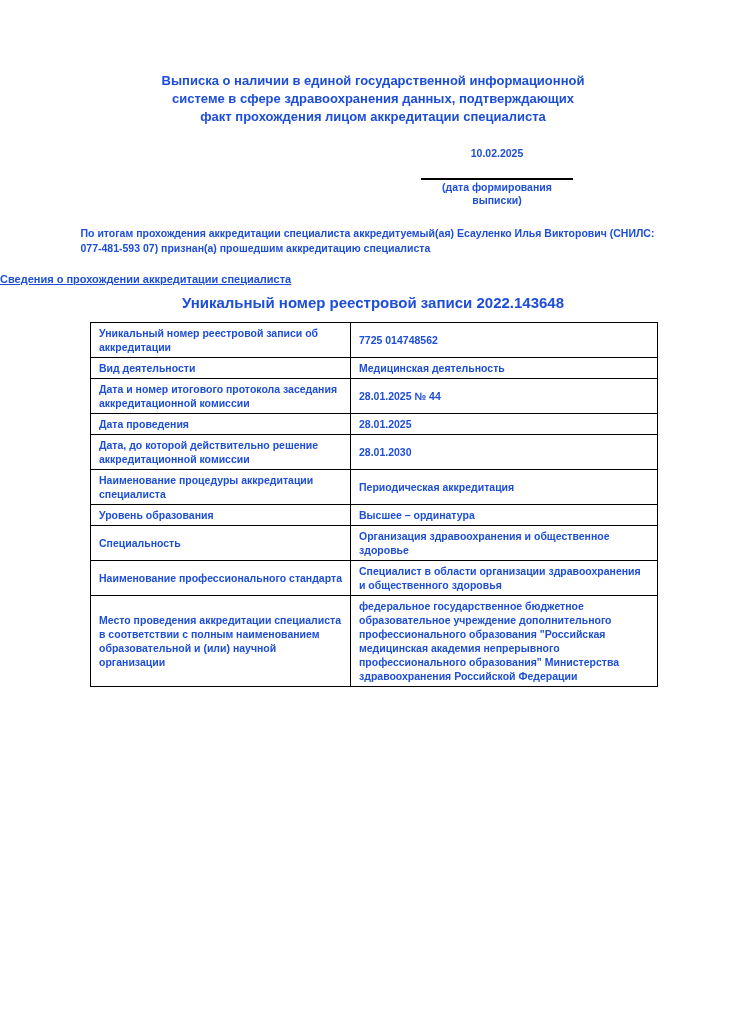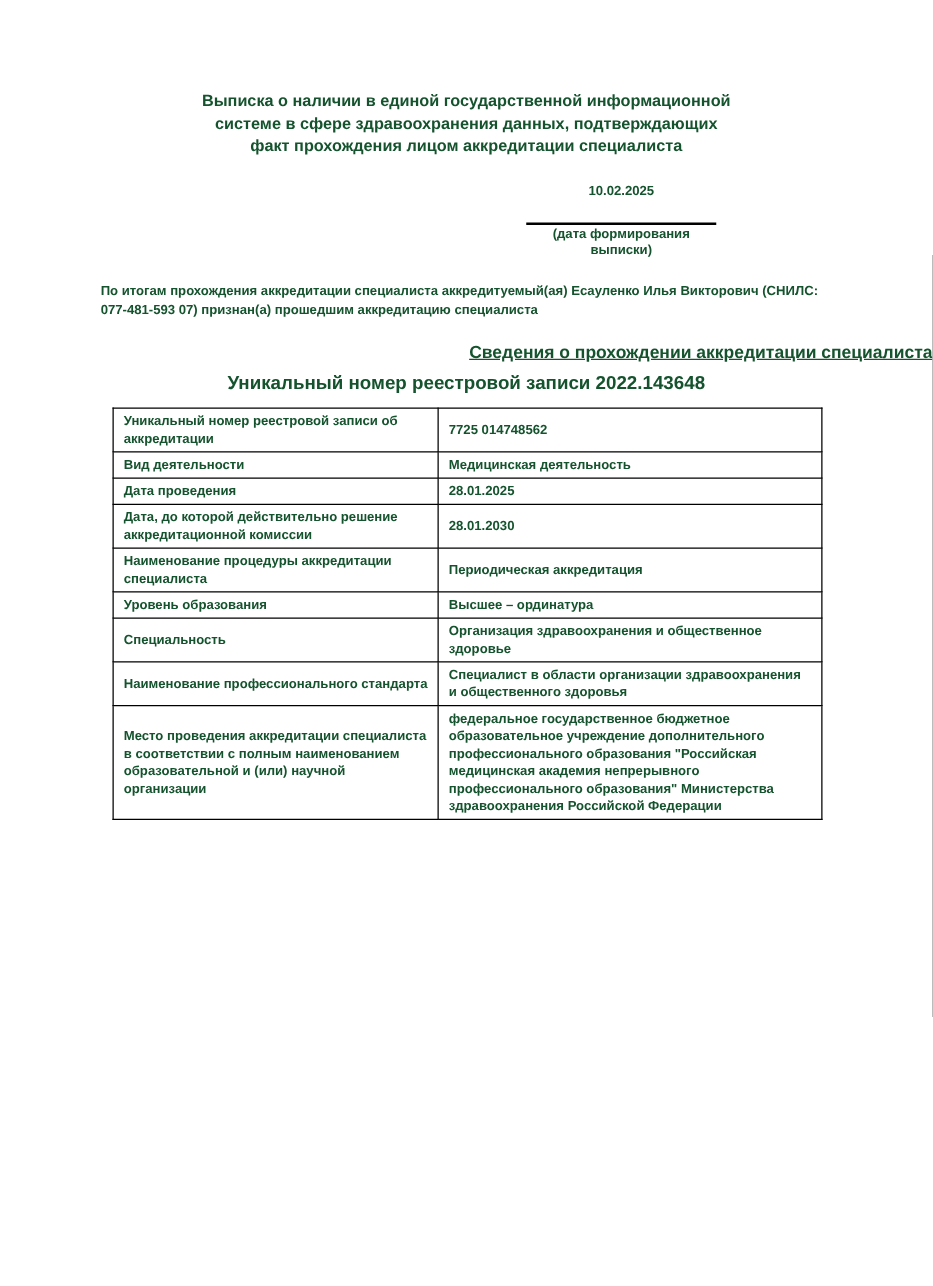--- a/index.html
+++ b/index.html
@@ -3,21 +3,21 @@
 <meta charset="utf-8">
 <style>
   * { margin: 0; padding: 0; box-sizing: border-box; }
   html, body { background: #888; }
   .page {
     position: relative;
     width: 746px;
     height: 1029px;
     margin: 0 auto;
     background: #ffffff;
-    color: #14532d;
+    color: #1d4ed8;
     font-family: "Liberation Sans", "DejaVu Sans", sans-serif;
     font-weight: bold;
     overflow: hidden;
   }
   .doc-title {
     margin: 72px auto 0 auto;
     width: 425px;
     text-align: center;
     font-size: 13px;
     line-height: 18px;
@@ -41,22 +41,22 @@
   }
   .intro {
     margin: 19px auto 0 auto;
     width: 585px;
     text-align: left;
     font-size: 10.5px;
     line-height: 15px;
   }
   .section-heading {
     margin-top: 17px;
-    text-align: right;
-    font-size: 14px;
+    text-align: left;
+    font-size: 11px;
     text-decoration: underline;
   }
   .registry-heading {
     margin-top: 9px;
     text-align: center;
     font-size: 15px;
   }
   table.acc-table {
     margin-top: 11px;
     margin-left: 90px;
@@ -96,20 +96,24 @@
     <tbody id="acc-table-body">
         <tr>
           <td class="label-cell">Уникальный номер реестровой записи об аккредитации</td>
           <td class="value-cell">7725 014748562</td>
         </tr>
         <tr>
           <td class="label-cell">Вид деятельности</td>
           <td class="value-cell">Медицинская деятельность</td>
         </tr>
         <tr>
+          <td class="label-cell">Дата и номер итогового протокола заседания аккредитационной комиссии</td>
+          <td class="value-cell">28.01.2025 № 44</td>
+        </tr>
+        <tr>
           <td class="label-cell">Дата проведения</td>
           <td class="value-cell">28.01.2025</td>
         </tr>
         <tr>
           <td class="label-cell">Дата, до которой действительно решение аккредитационной комиссии</td>
           <td class="value-cell">28.01.2030</td>
         </tr>
         <tr>
           <td class="label-cell">Наименование процедуры аккредитации специалиста</td>
           <td class="value-cell">Периодическая аккредитация</td>

